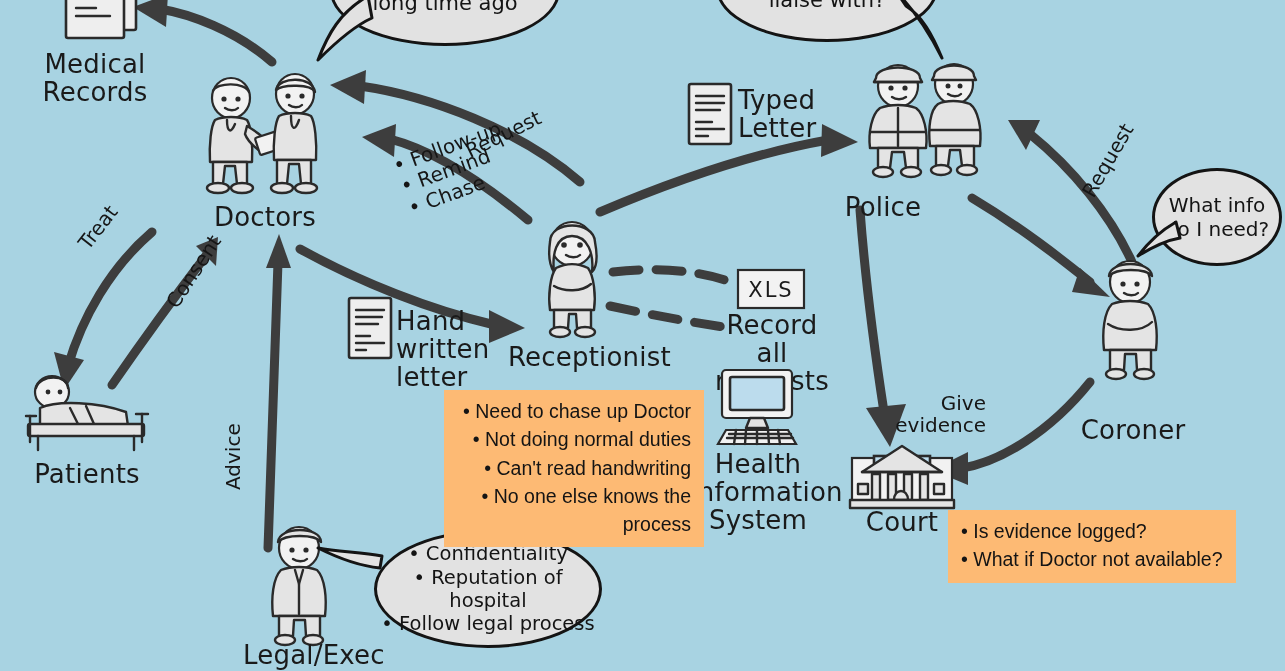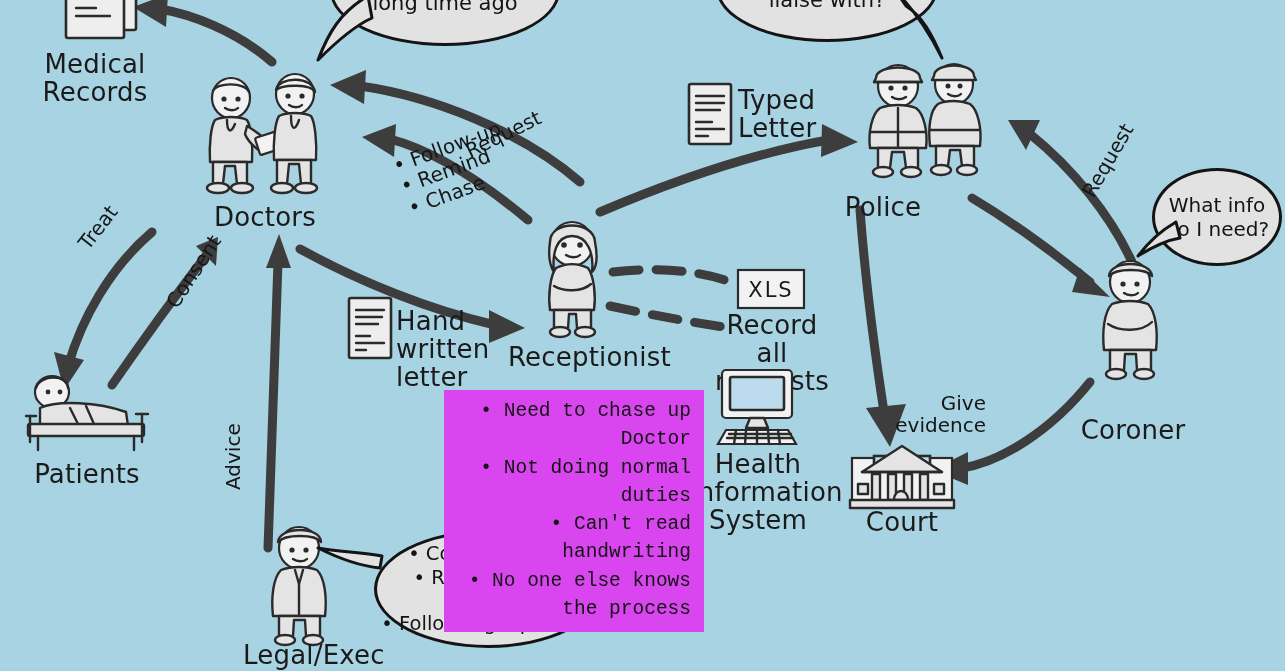--- a/index.html
+++ b/index.html
@@ -22,23 +22,23 @@
     letter-spacing:.2px;
   }
   .arrow-label{
     font-family:"DejaVu Sans", sans-serif;
     color:#161616;
     font-size:20px;
     line-height:1.12;
     white-space:pre-line;
   }
   .note-box{
-    background:#d946ef;
+    background:#fdba74;
     color:#141414;
-    font-family:Liberation Mono, monospace;
+    font-family:Liberation Sans, sans-serif;
     font-size:19.5px;
     line-height:1.45;
     padding:7px 13px 9px 13px;
     white-space:pre-line;
     box-shadow:0 0 0 0 transparent;
   }
   .bubble{
     background:#e2e2e2;
     border:3px solid #141414;
     color:#141414;
@@ -373,20 +373,22 @@
     </div>
     <svg class="abs" style="left:-58px;top:16px;" width="70" height="40" viewBox="0 0 70 40">
       <path d="M66,10 C44,6 22,6 2,2 C22,12 44,20 64,22Z" fill="#e2e2e2" stroke="#141414" stroke-width="3" stroke-linejoin="round"></path>
     </svg>
   </div>
 
   <div class="abs note-box" style="left:444px;top:390px;width:234px;text-align:right;">• Need to chase up Doctor
 • Not doing normal duties
 • Can't read handwriting
 • No one else knows the process</div>
+  <div class="abs note-box" style="left:948px;top:510px;width:262px;text-align:left;">• Is evidence logged?
+• What if Doctor not available?</div>
 
   <div class="abs arrow-label" style="left:74px;top:240px;transform:rotate(-52deg);transform-origin:left top;">Treat</div>
   <div class="abs arrow-label" style="left:162px;top:300px;transform:rotate(-57deg);transform-origin:left top;">Consent</div>
   <div class="abs arrow-label" style="left:222px;top:490px;transform:rotate(-90deg);transform-origin:left top;">Advice</div>
   <div class="abs arrow-label" style="left:462px;top:142px;transform:rotate(-26deg);transform-origin:left top;">Request</div>
   <div class="abs arrow-label" style="left:1078px;top:190px;transform:rotate(-60deg);transform-origin:left top;">Request</div>
   <div class="abs arrow-label" style="left:876px;top:392px;text-align:right;width:110px;">Give
 evidence</div>
   <div class="abs arrow-label" style="left:390px;top:156px;transform:rotate(-20deg);transform-origin:left top;">• Follow-up
 • Remind

